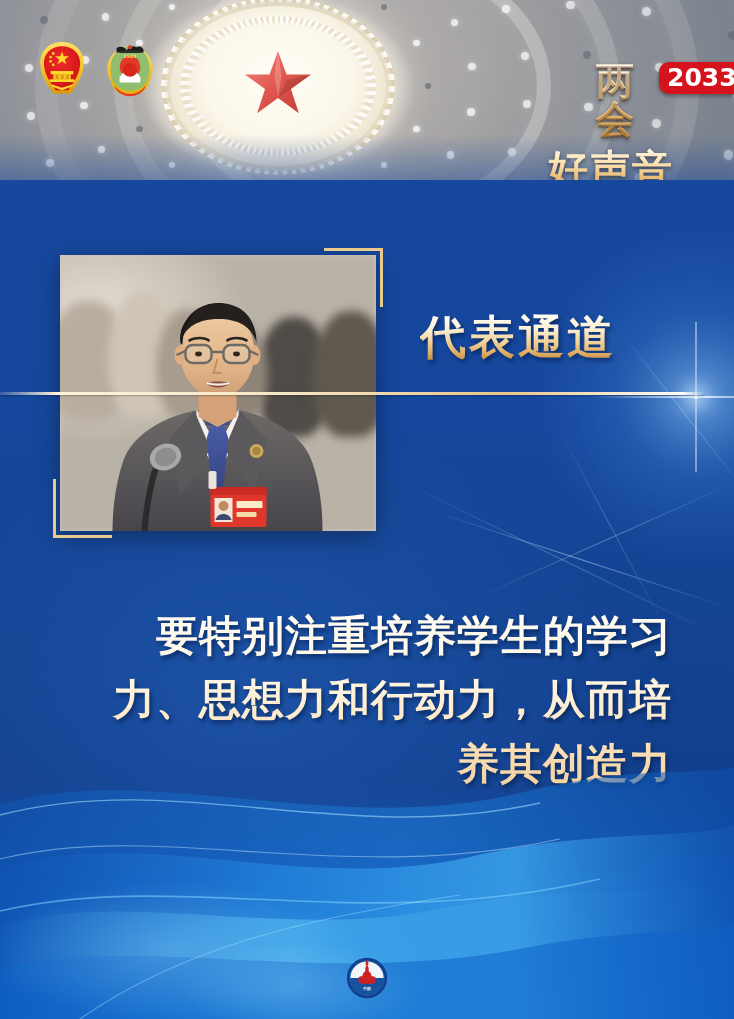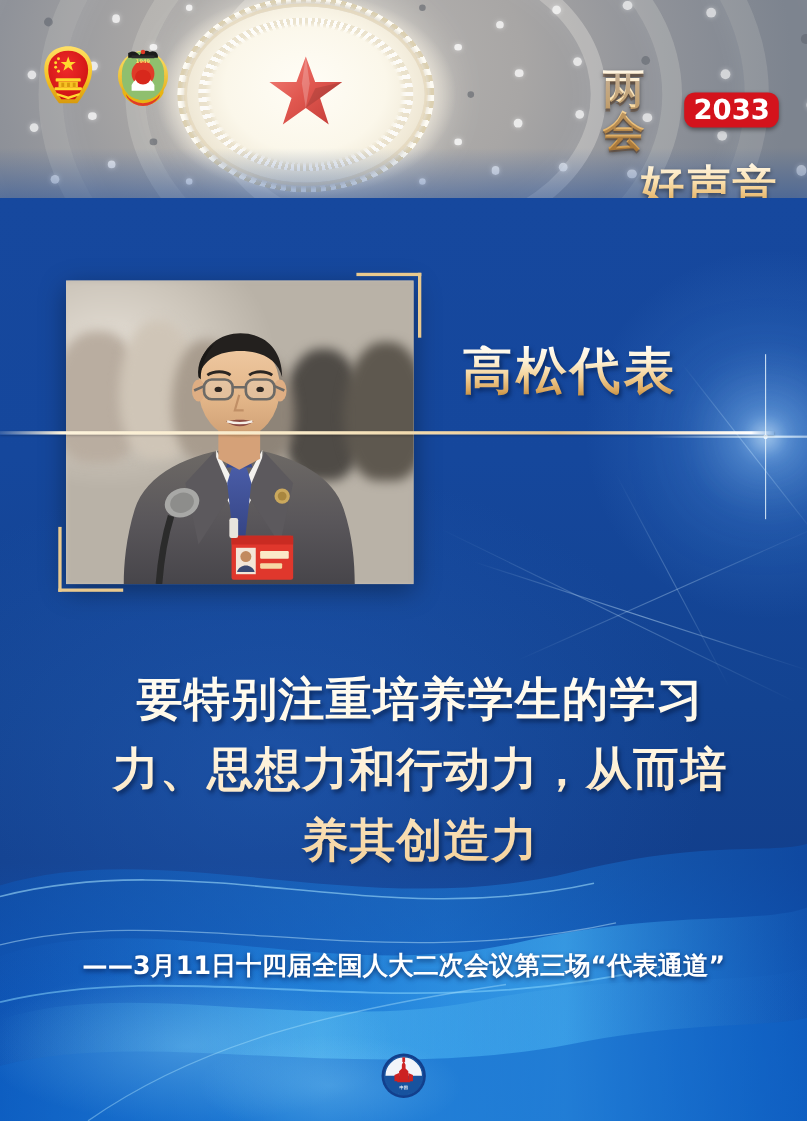--- a/index.html
+++ b/index.html
@@ -72,38 +72,38 @@
     width:72px;height:72px;
   }
 
   
   .emblems{position:absolute;left:36px;top:40px;display:flex;gap:16px;align-items:flex-start;}
   .emblem{width:52px;height:58px;}
 
   
   .logo{position:absolute;right:26px;top:62px;width:160px;height:84px;}
   .logo-line{
-    display:flex;align-items:center;gap:12px;line-height:1;
+    display:flex;align-items:flex-start;gap:22px;line-height:1;margin-left:48px;
   }
   .logo-cn{
     font-family:"DejaVu Sans","Liberation Sans",sans-serif;
     font-weight:700;font-size:38px;letter-spacing:1px;
     background:linear-gradient(to bottom,#fff8e8 0%,#fbe0ad 40%,#e8ba72 70%,#cf9a4e 100%);
     -webkit-background-clip:text;background-clip:text;color:transparent;
     text-shadow:0 2px 0 rgba(90,45,10,.35);
     filter:drop-shadow(0 2px 2px rgba(0,0,0,.45));
   }
   .logo-year{
     background:#d4131c;color:#fff;border-radius:10px;
     font-family:"DejaVu Sans","Liberation Sans",sans-serif;
     font-weight:700;font-size:25px;padding:3px 8px 4px;letter-spacing:0px;
     box-shadow:0 2px 4px rgba(0,0,0,.4);
     margin-left:2px;
   }
-  .logo-line2{margin-top:4px;text-align:right;}
+  .logo-line2{margin-top:4px;text-align:left;}
   .logo-cn2{
     font-family:"DejaVu Sans","Liberation Sans",sans-serif;
     font-weight:700;font-size:40px;letter-spacing:2px;
     background:linear-gradient(to bottom,#fff8e8 0%,#fbe0ad 40%,#e8ba72 70%,#cf9a4e 100%);
     -webkit-background-clip:text;background-clip:text;color:transparent;
     filter:drop-shadow(0 2px 2px rgba(0,0,0,.45));
   }
 
   
   .body-bg{
@@ -175,21 +175,21 @@
   }
 
   
   .quote{
     position:absolute;left:92px;top:604px;width:580px;
     font-family:"DejaVu Sans","Liberation Sans",sans-serif;
     font-weight:700;font-size:42px;line-height:1.52;letter-spacing:1px;
     background:linear-gradient(to bottom,#fffdf4 0%,#fff6e2 40%,#fae2bb 72%,#f3cf96 100%);
     -webkit-background-clip:text;background-clip:text;color:transparent;
     filter:drop-shadow(2px 3px 2px rgba(0,18,55,.55));
-    text-align:center;
+    text-align:right;
   }
 
   
   .waves{position:absolute;left:0;bottom:0;width:734px;height:300px;overflow:hidden;}
   .caption{
     position:absolute;left:0;top:862px;width:734px;text-align:center;
     font-family:"DejaVu Sans","Liberation Sans",sans-serif;
     font-weight:700;font-size:23px;letter-spacing:0px;color:#ffffff;
     text-shadow:0 2px 5px rgba(0,20,70,.75);
   }
@@ -437,21 +437,21 @@
           <rect x="-2" y="-16" width="8" height="18" rx="2" fill="#e8e4dd"></rect>
         </g>
       </svg>
     </div>
     <div class="photo-frame">
       <div class="corner tr"></div>
       <div class="corner bl"></div>
     </div>
   </div>
 
-  <div class="name">高松代表</div>
+  <div class="name">代表通道</div>
   <div class="divider"></div>
 
   <div class="quote">要特别注重培养学生的学习力、思想力和行动力，从而培养其创造力</div>
 
   <div class="waves">
     <svg width="734" height="300" viewBox="0 0 734 300" preserveAspectRatio="none">
       <defs>
         <linearGradient id="w1" x1="0" y1="0" x2="1" y2="0">
           <stop offset="0%" stop-color="#1c6fd6" stop-opacity="0.05"></stop>
           <stop offset="35%" stop-color="#2a9af0" stop-opacity="0.55"></stop>
@@ -479,21 +479,20 @@
       <path d="M0 250 C140 214 320 268 520 230 C630 208 700 216 734 206 L734 300 L0 300 Z" fill="#0f63c6" opacity="0.55"></path>
       <path d="M0 96 C180 50 340 128 540 84" stroke="#a9e6ff" stroke-width="1.4" fill="none" opacity="0.55"></path>
       <path d="M0 140 C160 100 340 168 560 120" stroke="#c5eeff" stroke-width="1.2" fill="none" opacity="0.45"></path>
       <path d="M0 192 C180 150 360 216 600 160" stroke="#8ddcff" stroke-width="1.6" fill="none" opacity="0.5"></path>
       <path d="M80 300 C180 230 300 200 460 176" stroke="#b4e8ff" stroke-width="1.2" fill="none" opacity="0.4"></path>
       <ellipse cx="170" cy="232" rx="190" ry="70" fill="url(#glowL)" opacity="0.35"></ellipse>
       <ellipse cx="300" cy="268" rx="120" ry="46" fill="url(#glowL)" opacity="0.3"></ellipse>
     </svg>
   </div>
 
-  <div class="caption">——3月11日十四届全国人大二次会议第三场“代表通道”</div>
 
   <svg class="bottom-logo" viewBox="0 0 100 100">
     <circle cx="50" cy="50" r="48" fill="#123f8c"></circle>
     <circle cx="50" cy="50" r="41" fill="#f2f5fa"></circle>
     <circle cx="50" cy="50" r="41" fill="none" stroke="#17539f" stroke-width="3"></circle>
     <path d="M9 50 A41 41 0 0 0 91 50 Z" fill="#17539f"></path>
     <path d="M50 18 L54 26 L54 34 L60 40 L60 62 L40 62 L40 40 L46 34 L46 26 Z" fill="#cc2222"></path>
     <rect x="36" y="58" width="28" height="6" fill="#cc2222"></rect>
     <rect x="47" y="10" width="6" height="10" fill="#cc2222"></rect>
     <path d="M30 48 L40 44 L40 62 L30 62 Z" fill="#cc2222"></path>

